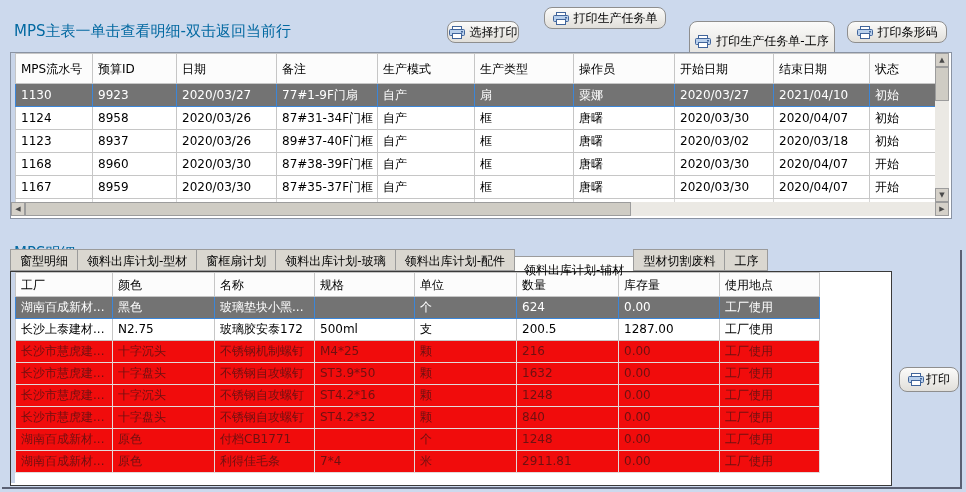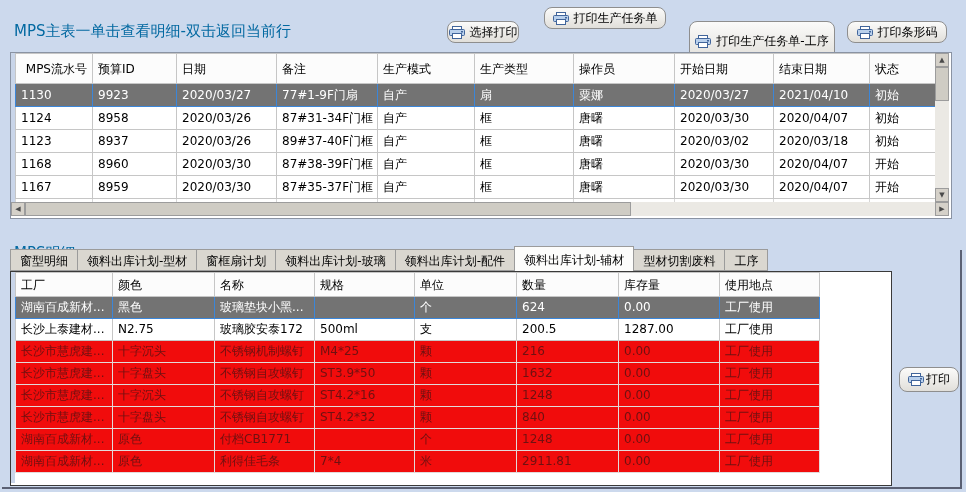--- a/index.html
+++ b/index.html
@@ -30,21 +30,21 @@
   
   .sb{position:absolute;background:#ebe9e4;}
   .sb-btn{position:absolute;width:14px;height:14px;background:#d5d1c9;border:1px solid #9c9c9c;
           box-sizing:border-box;display:flex;align-items:center;justify-content:center;
           font-size:7px;color:#4a4a4a;line-height:1;}
   .sb-thumb{position:absolute;background:#cfccc4;border:1px solid #9c9c9c;box-sizing:border-box;}
   
   .tabs{position:absolute;left:10px;top:248px;height:23px;display:flex;align-items:flex-end;}
   .tab{height:22px;line-height:22px;padding:0 9px;background:#dad7d0;border:1px solid #9b9b9b;
        margin-right:-1px;white-space:nowrap;box-sizing:border-box;}
-  .tab.active{background:#fcfcfb;height:25px;line-height:27px;border-bottom:none;position:relative;z-index:2;}
+  .tab.active{background:#fcfcfb;height:15px;line-height:27px;border-bottom:none;position:relative;z-index:2;}
   
   .vline{position:absolute;background:#5a6073;}
   .hline{position:absolute;background:#5a6073;}
 </style>
 </head>
 <body>
 
 <div class="root">
 
   <div class="caption" style="left:14px;top:7px;">MPS主表一单击查看明细-双击返回当前行</div>
@@ -105,21 +105,21 @@
             <col style="width:101px">
           <col style="width:97px">
             <col style="width:99px">
             <col style="width:101px">
             <col style="width:99px">
           <col style="width:96px">
             <col style="width:66px">
         </colgroup>
         <thead>
           <tr>
-            <th style="white-space:normal;text-align:right;">MPS流水号</th>
+            <th style="white-space:normal;">MPS流水号</th>
             <th>预算ID</th>
             <th>日期</th>
             <th>备注</th>
             <th>生产模式</th>
             <th>生产类型</th>
             <th>操作员</th>
             <th>开始日期</th>
             <th>结束日期</th>
             <th>状态</th>
           </tr>

